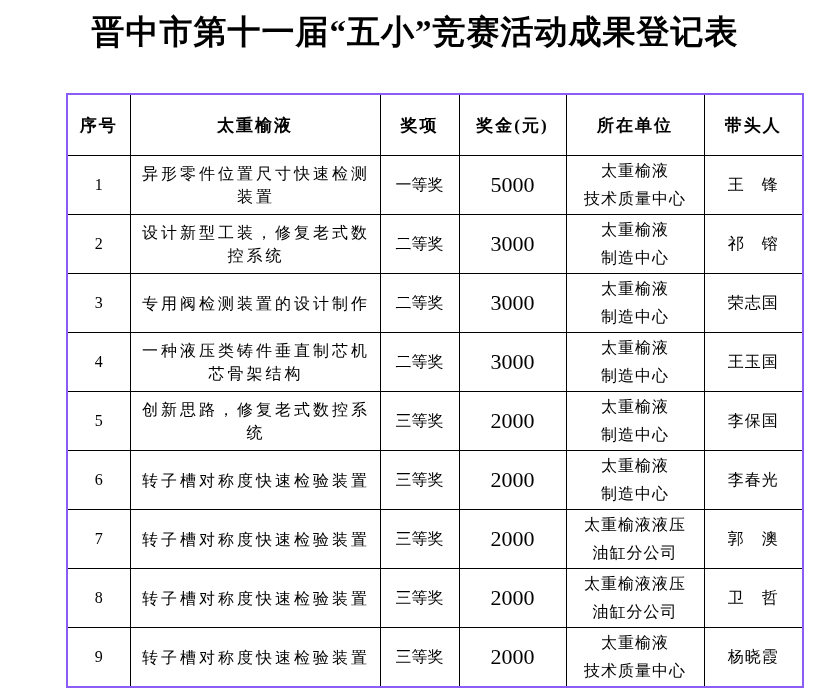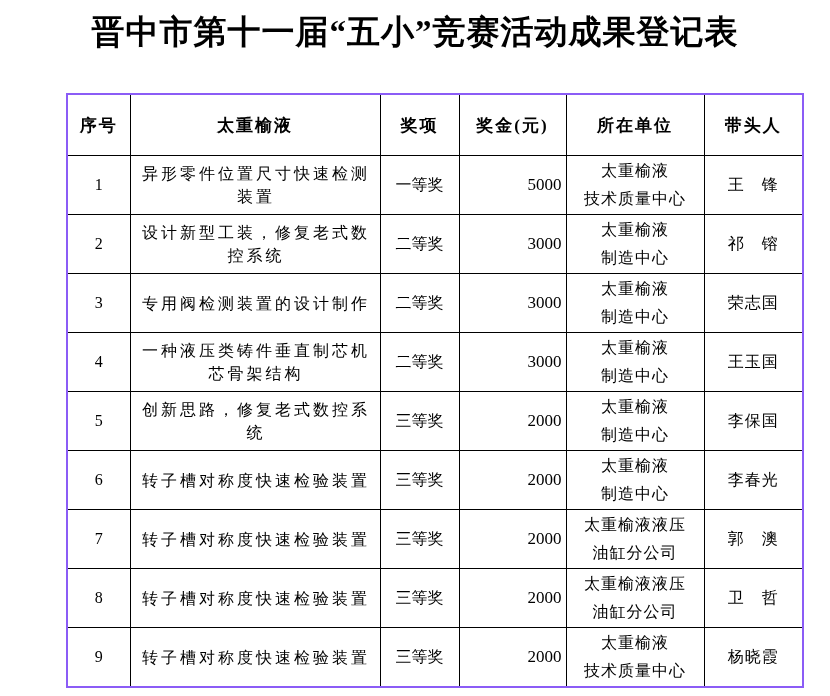--- a/index.html
+++ b/index.html
@@ -66,22 +66,21 @@
     padding: 1px 6px 1px 8px;
     letter-spacing: 3px;
     line-height: 23px;
   }
   .results-table td.c-unit {
     white-space: pre-line;
     line-height: 28px;
     letter-spacing: 1px;
   }
   .results-table td.c-prize {
-    font-size: 17px;
-    text-align: right;
+    font-size: 22px;
   }
   .results-table td.c-leader {
     letter-spacing: 1px;
   }
 </style>
 </head>
 <body>
 
 <div class="page">
   <h1 class="title">晋中市第十一届“五小”竞赛活动成果登记表</h1>

